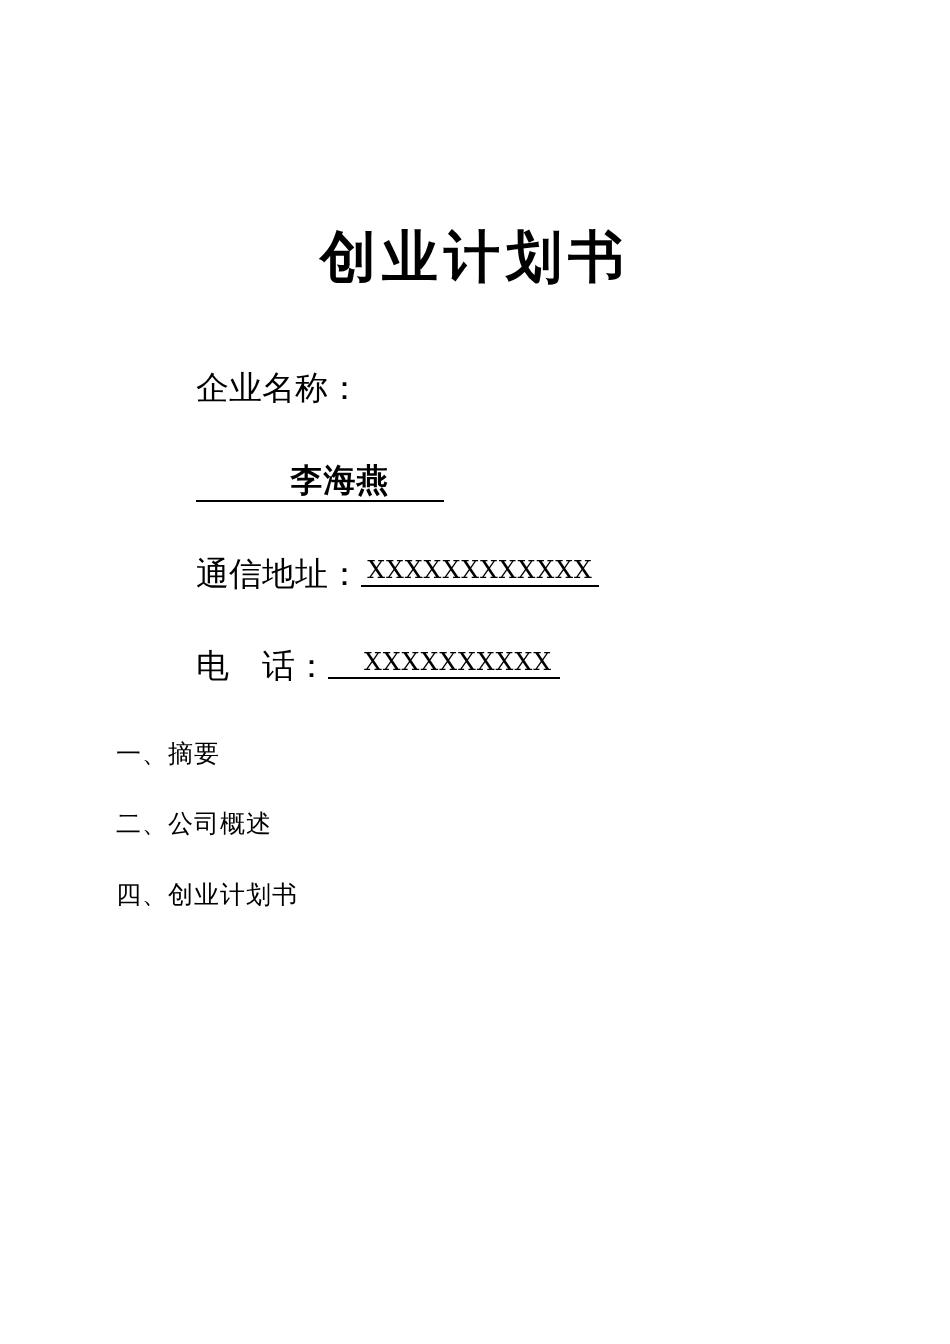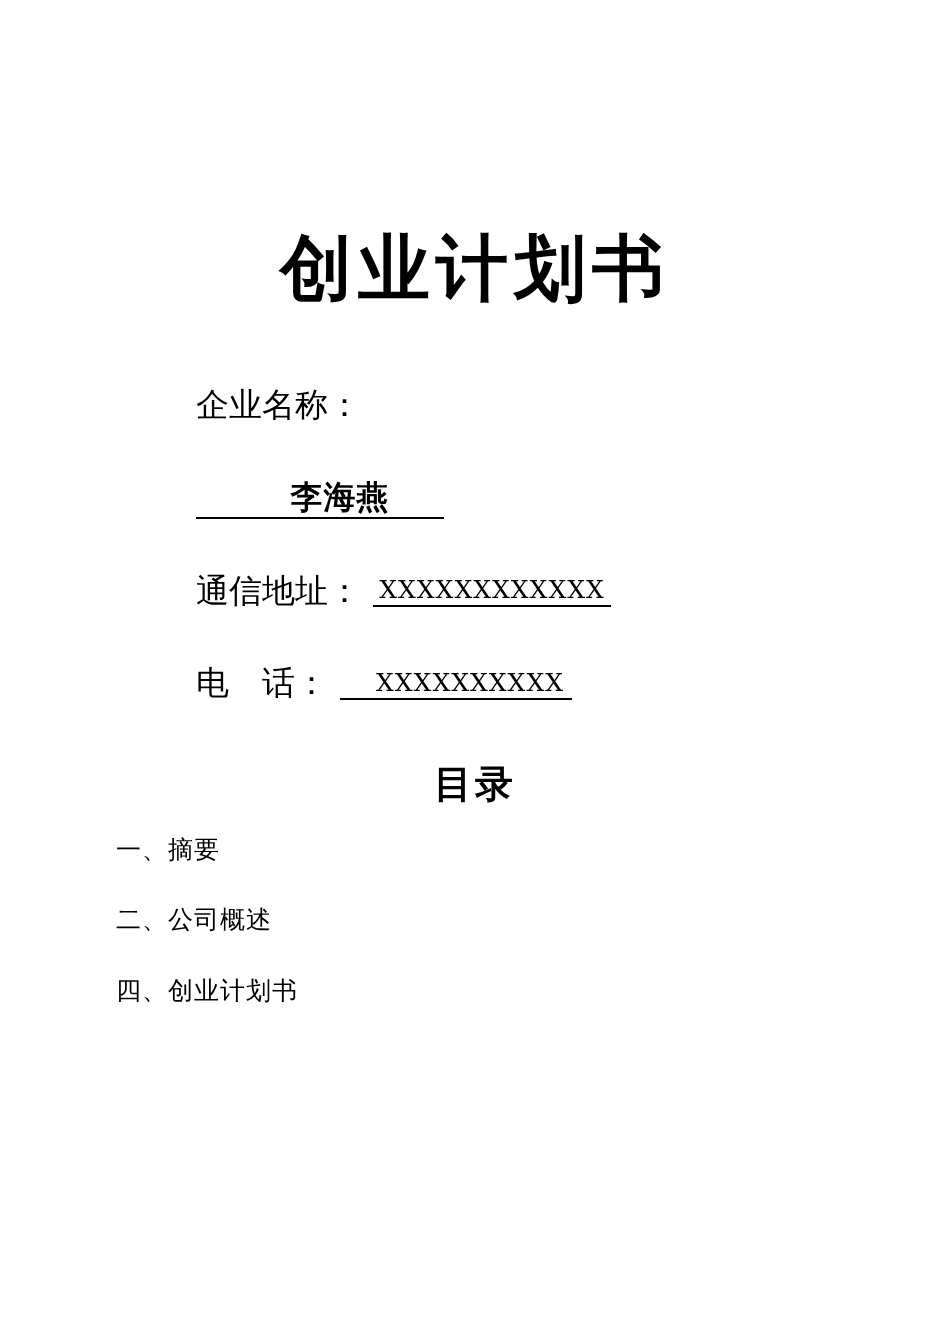--- a/index.html
+++ b/index.html
@@ -19,41 +19,40 @@
     width: 950px;
     height: 1344px;
     box-sizing: border-box;
     padding: 0;
     position: relative;
   }
 
   
   .doc-title {
     text-align: center;
-    font-family: Liberation Serif, serif;
+    font-family: Liberation Mono, monospace;
     font-weight: bold;
-    font-size: 72px;
+    font-size: 56px;
     letter-spacing: 6px;
     margin: 0;
     padding-top: 232px;
     line-height: 1.05;
   }
 
   
   .fields {
     margin-top: 78px;
     padding-left: 196px;
   }
   .field-row {
     display: flex;
-    align-items: center;
+    align-items: flex-start;
     font-size: 33px;
     margin-bottom: 53px;
     line-height: 1.2;
-    gap: 12px;
   }
   .field-label {
     white-space: pre;
     font-family: "Liberation Serif", "DejaVu Serif", serif;
   }
   .field-value {
     border-bottom: 2px solid #000;
     display: inline-block;
     text-align: center;
     font-family: "DejaVu Serif", "Liberation Serif", serif;
@@ -117,21 +116,20 @@
       <span class="field-value plain w-address">XXXXXXXXXXXX</span>
     </div>
 
     <div class="field-row">
       <span class="field-label">电    话：</span>
       <span class="field-value plain w-phone">XXXXXXXXXX</span>
     </div>
 
   </div>
 
-  <h2 class="toc-title">目录</h2>
 
   <ul class="toc-list">
     <li class="toc-item">一、摘要</li>
     <li class="toc-item">二、公司概述</li>
     <li class="toc-item">四、创业计划书</li>
   </ul>
 
 </div>
 
 </body></html>

